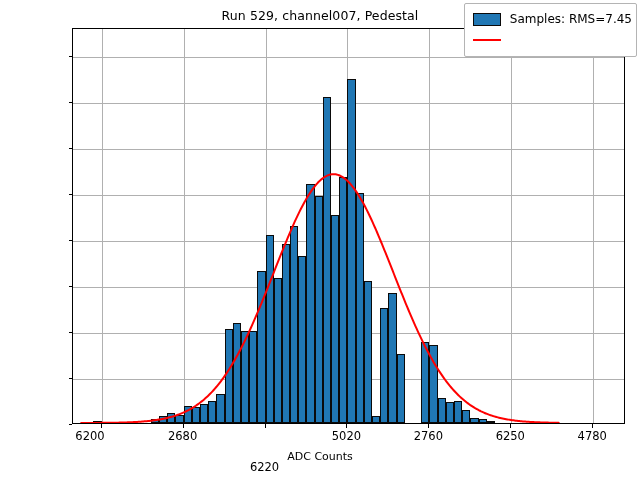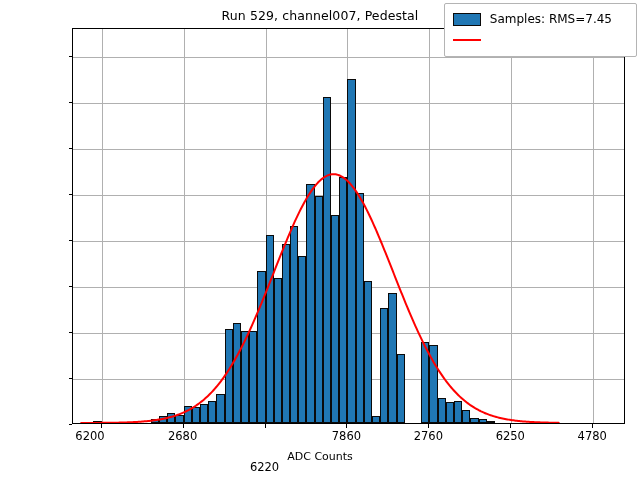--- a/index.html
+++ b/index.html
@@ -62,21 +62,21 @@
     transform:translate(-50%,-50%) rotate(-90deg);
     transform-origin:center center;white-space:nowrap;
   }
 
   
   #legend{
     position:absolute;right:3px;top:3px;
     background:#ffffff;
     border:1px solid #b4b4b4;
     border-radius:2px;
-    padding:5px 24px 6px 8px;
+    padding:5px 4px 6px 8px;
     box-sizing:border-box;
   }
   .legend-row{display:flex;align-items:center;height:20px;}
   .legend-row + .legend-row{margin-top:1px;}
   .legend-swatch-patch{
     width:28px;height:13px;
     background:#2077b4;border:1px solid #0a0a0a;
     box-sizing:border-box;margin-right:9px;flex:0 0 auto;
   }
   .legend-swatch-line{
@@ -160,21 +160,21 @@
   </div>
 
   <div id="ticks-x">
       <div class="tick-x" style="left: 100.674px; top: 424px;"></div>
       <div class="xticklabel" style="left: 90px;">6200</div>
       <div class="tick-x" style="left: 182.6px; top: 424px;"></div>
       <div class="xticklabel" style="left: 182.6px;">2680</div>
       <div class="tick-x" style="left: 264.526px; top: 424px;"></div>
       <div class="xticklabel" style="left: 264.526px; margin-top: 31px;">6220</div>
       <div class="tick-x" style="left: 346.452px; top: 424px;"></div>
-      <div class="xticklabel" style="left: 346.452px;">7860</div>
+      <div class="xticklabel" style="left: 346.452px;">5020</div>
       <div class="tick-x" style="left: 428.378px; top: 424px;"></div>
       <div class="xticklabel" style="left: 428.378px;">2760</div>
       <div class="tick-x" style="left: 510.304px; top: 424px;"></div>
       <div class="xticklabel" style="left: 510.304px;">6250</div>
       <div class="tick-x" style="left: 592.23px; top: 424px;"></div>
       <div class="xticklabel" style="left: 592.23px;">4780</div>
     </div>
   <div id="ticks-y">
       <div class="tick-y" style="top: 424px; left: 68.5px;"></div>
       <div class="tick-y" style="top: 377.953px; left: 68.5px;"></div>

